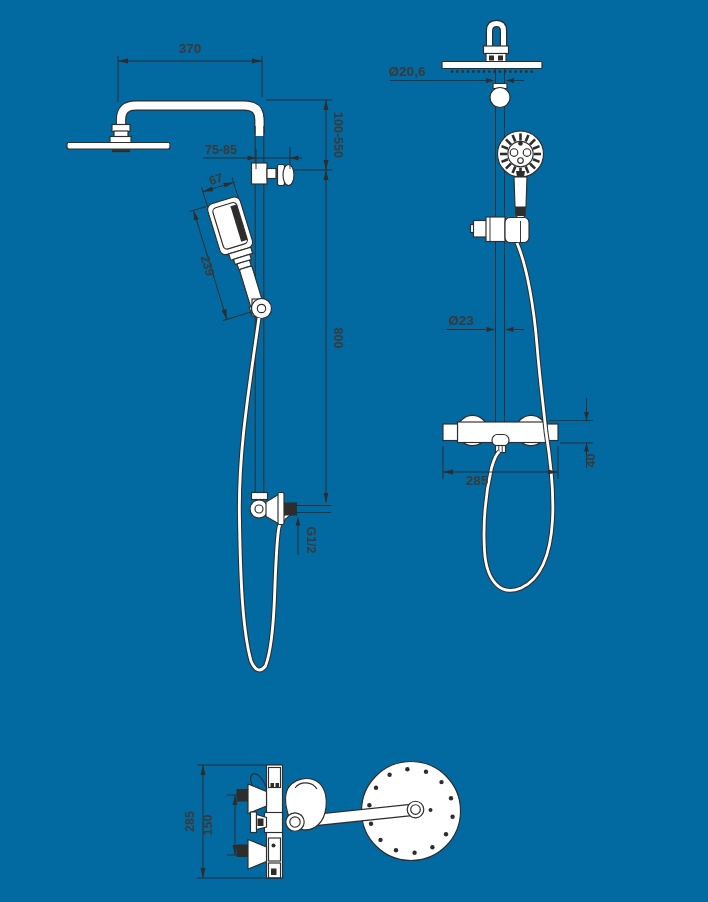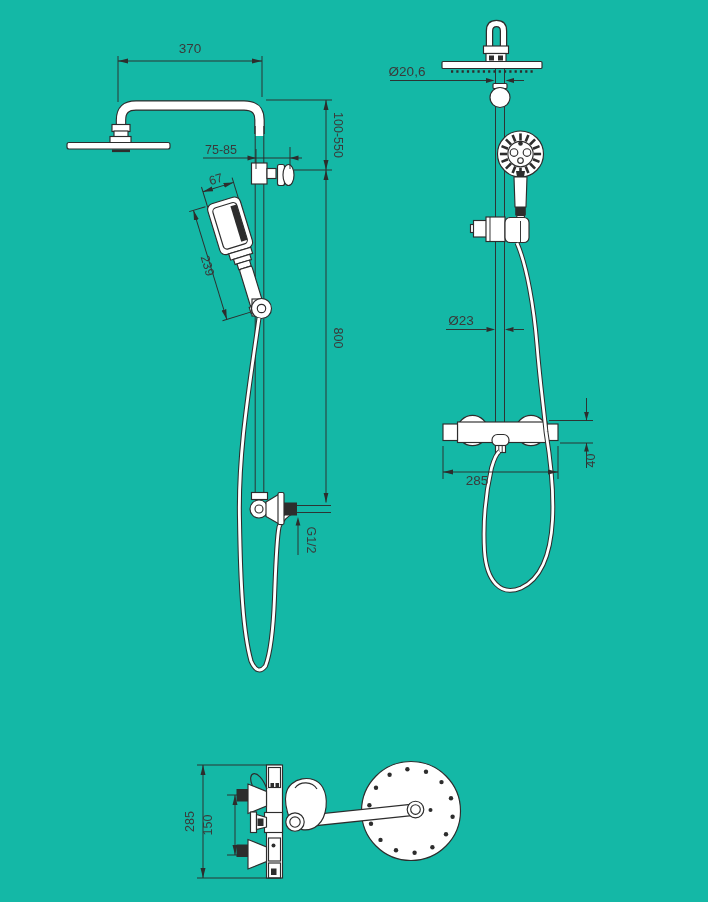--- a/index.html
+++ b/index.html
@@ -1,16 +1,16 @@
 <!DOCTYPE html>
 <html><head>
 <meta charset="utf-8">
 <style>
   html,body{margin:0;padding:0;background:#ffffff;}
-  .canvas{position:relative;width:708px;height:902px;background:#14b8a6;overflow:hidden;}
+  .canvas{position:relative;width:708px;height:902px;background:#0369a1;overflow:hidden;font-weight:bold;}
   svg{position:absolute;left:0;top:0;}
   .dim{font-family:"Liberation Sans",sans-serif;font-size:12.5px;fill:#3a3a3a;}
   .dimbig{font-family:"Liberation Sans",sans-serif;font-size:13.5px;fill:#3a3a3a;}
   .ln{stroke:#2d2d2d;stroke-width:0.95;fill:none;}
   .obj{stroke:#2d2d2d;stroke-width:1.15;fill:#ffffff;}
   .objn{stroke:#2d2d2d;stroke-width:1.15;fill:none;}
   .dk{fill:#2d2d2d;stroke:none;}
   .tube{stroke:#2d2d2d;fill:none;}
   .tubei{stroke:#ffffff;fill:none;}
 </style>

